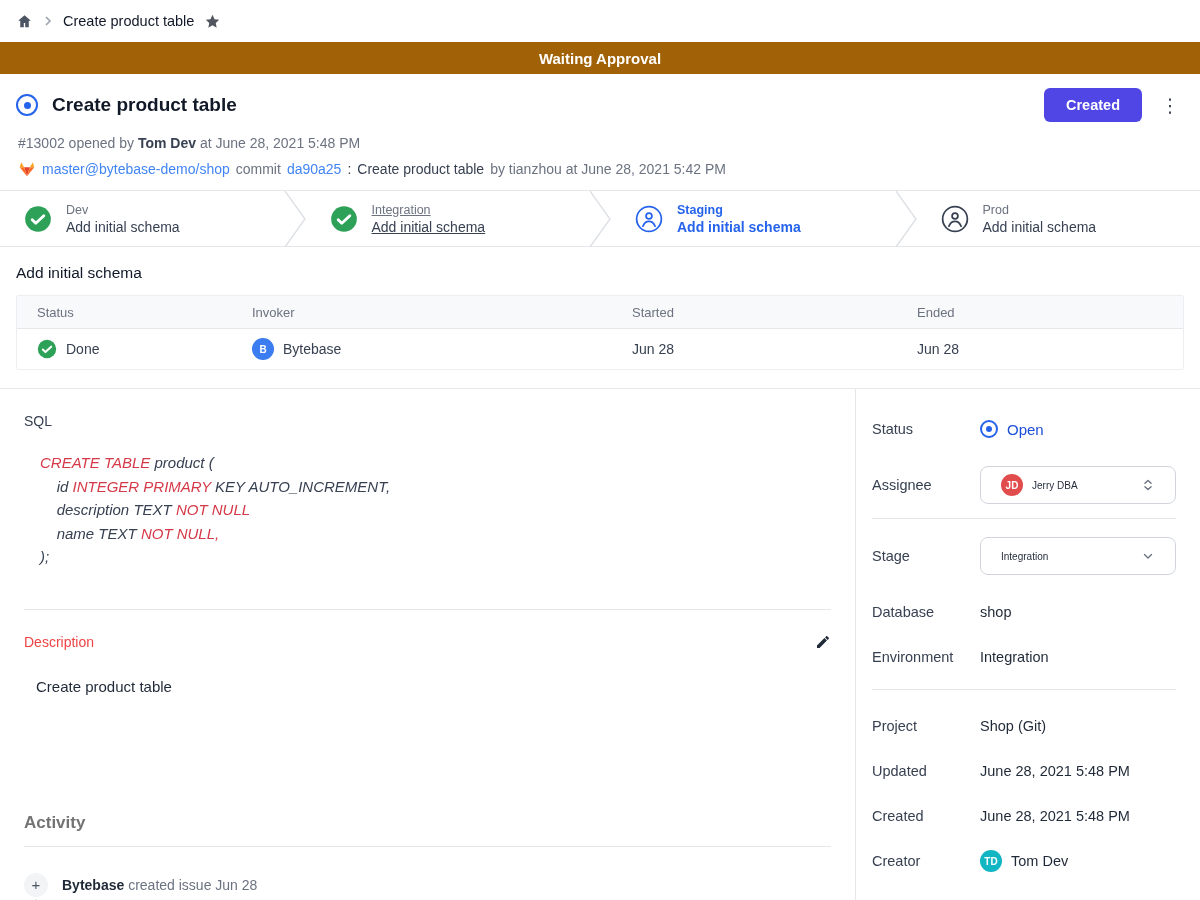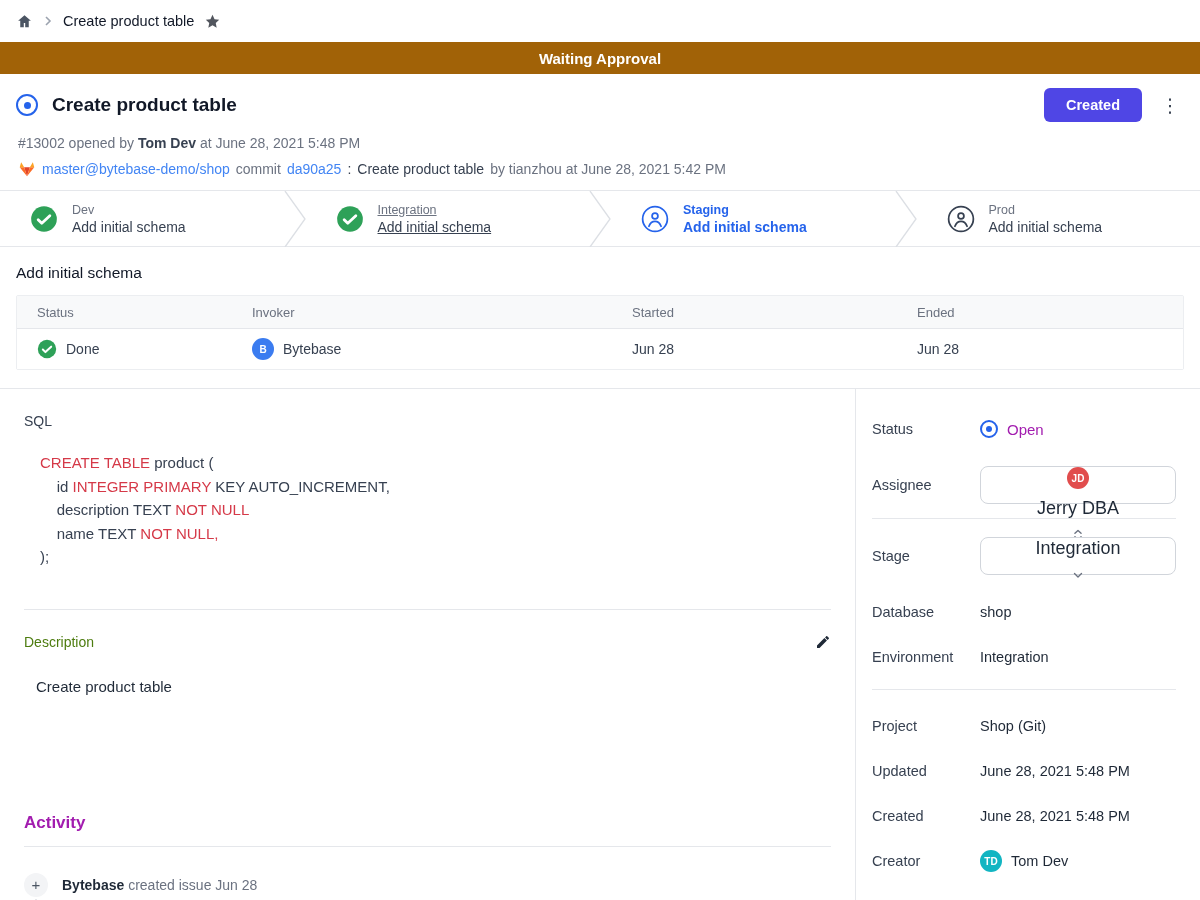--- a/index.html
+++ b/index.html
@@ -33,21 +33,21 @@
   .meta-line { margin:13px 0 0 2px; font-size:14px; color:#6b7280; }
   .meta-line .strong { color:#374151; font-weight:600; }
   .commit-line { margin:9px 0 0 2px; font-size:14px; color:#6b7280; display:flex; align-items:center; gap:6px; flex-wrap:nowrap; }
   .commit-line .gitlab svg { width:18px; height:18px; display:block; }
   .commit-line a { color:#4285f4; text-decoration:none; }
   .commit-line .msg { color:#374151; }
 
   
   .pipeline { height:57px; border-top:1px solid #e5e7eb; border-bottom:1px solid #e5e7eb;
     display:flex; align-items:stretch; }
-  .stage { flex:1; display:flex; align-items:center; gap:14px; padding-left:30px; cursor:pointer; }
+  .stage { flex:1; display:flex; align-items:center; gap:14px; padding-left:24px; cursor:pointer; }
   .stage-icon { width:28px; height:28px; flex:none; }
   .stage-icon svg { width:28px; height:28px; display:block; }
   .stage-env { font-size:12.5px; color:#6b7280; margin-bottom:2px; }
   .stage-task { font-size:14px; color:#374151; }
   .stage.underline .stage-env, .stage.underline .stage-task { text-decoration:underline; }
   .stage.active .stage-env, .stage.active .stage-task { color:#2563eb; font-weight:700; }
   .stage-sep { flex:none; width:22px; height:56px; }
 
   
   .task-section { padding:14px 16px 18px 16px; }
@@ -62,51 +62,51 @@
   .avatar { width:22px; height:22px; border-radius:50%; color:#fff; font-size:10px; font-weight:700;
     display:flex; align-items:center; justify-content:center; flex:none; }
   .avatar.b { background:#3b7cf0; }
 
   
   .split { display:flex; border-top:1px solid #e5e7eb; height:530px; }
   .main-col { width:858px; border-right:1px solid #e5e7eb; padding:24px 24px 0 24px; position:relative; }
   .side-col { flex:1; padding:22px 24px 0 16px; }
 
   .sql-label { font-size:14px; color:#374151; }
-  .sql-code { margin:22px 0 4px 16px; font-size:15px; line-height:23.5px; white-space:pre; color:#374151; }
+  .sql-code { margin:22px 0 4px 16px; font-size:15px; line-height:23.5px; white-space:pre; color:#374151;font-style:italic; }
   .sql-code .kw { color:#d53948; }
 
   .main-divider { border:none; border-top:1px solid #e5e7eb; margin:40px 0 0 0; }
   .desc-header { display:flex; align-items:center; margin-top:24px; }
-  .desc-label { font-size:14px; color:#4d7c0f; flex:1; }
+  .desc-label { font-size:14px; color:#ef4444; flex:1; }
   .pencil { cursor:pointer; }
   .pencil svg { width:16px; height:16px; display:block; }
   .desc-text { margin:28px 0 0 12px; font-size:15px; color:#1f2937; }
 
-  .activity-title { margin-top:118px; font-size:17px; font-weight:700; color:#a21caf; }
+  .activity-title { margin-top:118px; font-size:17px; font-weight:700; color:#737373; }
   .activity-divider { border:none; border-top:1px solid #e5e7eb; margin:13px 0 0 0; }
   .timeline { position:relative; margin-top:26px; }
   .tl-line { position:absolute; left:11px; top:26px; width:2px; height:60px; background:#e5e7eb; }
   .tl-item { display:flex; align-items:center; gap:14px; position:relative; }
   .tl-icon { width:24px; height:24px; border-radius:50%; background:#f3f4f6; color:#4b5563;
     display:flex; align-items:center; justify-content:center; font-size:15px; flex:none; }
   .tl-text { font-size:14px; color:#6b7280; }
   .tl-text .actor { color:#1f2937; font-weight:600; }
 
   
   .side-row { display:flex; align-items:center; min-height:36px; margin-bottom:9px; }
   .side-label { width:108px; flex:none; font-size:14.5px; color:#374151; }
   .side-value { font-size:14.5px; color:#1f2937; font-weight:500; display:flex; align-items:center; gap:9px; }
   .status-icon { width:18px; height:18px; border:2px solid #2563eb; border-radius:50%;
     display:flex; align-items:center; justify-content:center; flex:none; }
   .status-icon::after { content:""; width:6px; height:6px; background:#2563eb; border-radius:50%; }
-  .status-value-text { font-size:15px; color:#a21caf; font-weight:400; }
+  .status-value-text { font-size:15px; color:#1d4ed8; font-weight:400; }
   .select-box { border:1px solid #d1d5db; border-radius:8px; height:38px; width:196px;
-    display:flex; align-items:center; padding:0 10px; gap:9px; cursor:pointer; background:#fff;flex-direction:column; }
-  .select-box .grow { flex:1; font-size:18px; color:#1f2937; }
+    display:flex; align-items:center; padding:0 20px; gap:9px; cursor:pointer; background:#fff; }
+  .select-box .grow { flex:1; font-size:10px; color:#1f2937; }
   .avatar.jd { background:#e14d4d; }
   .avatar.td { background:#12b5c2; width:22px; height:22px; }
   .updown svg, .chev svg { width:14px; height:14px; display:block; }
   .side-divider { border:none; border-top:1px solid #e5e7eb; margin:14px 0 18px 0; }
   .side-gap { height:10px; }
 </style>
 </head>
 <body>
 
 <div class="app">

